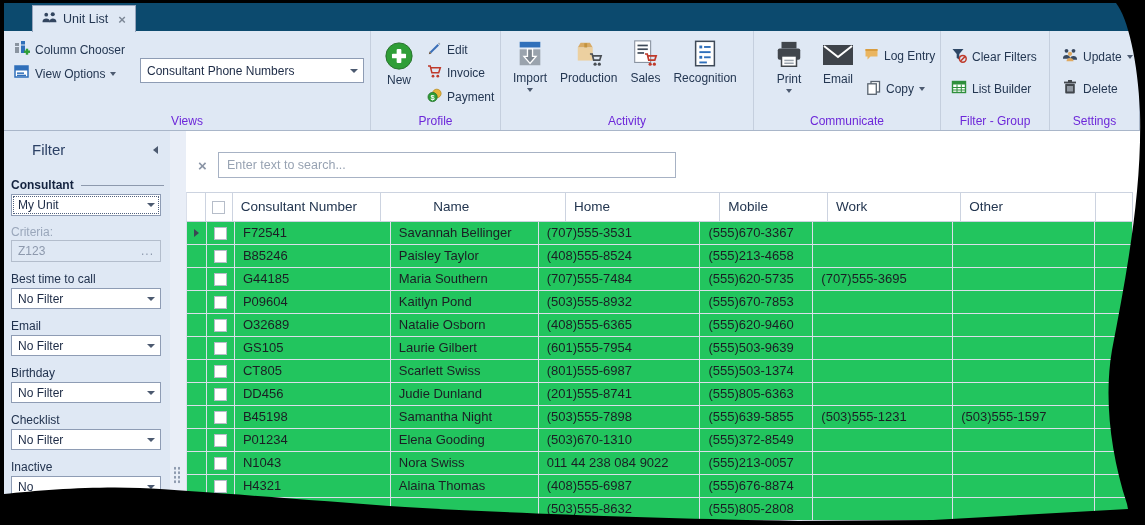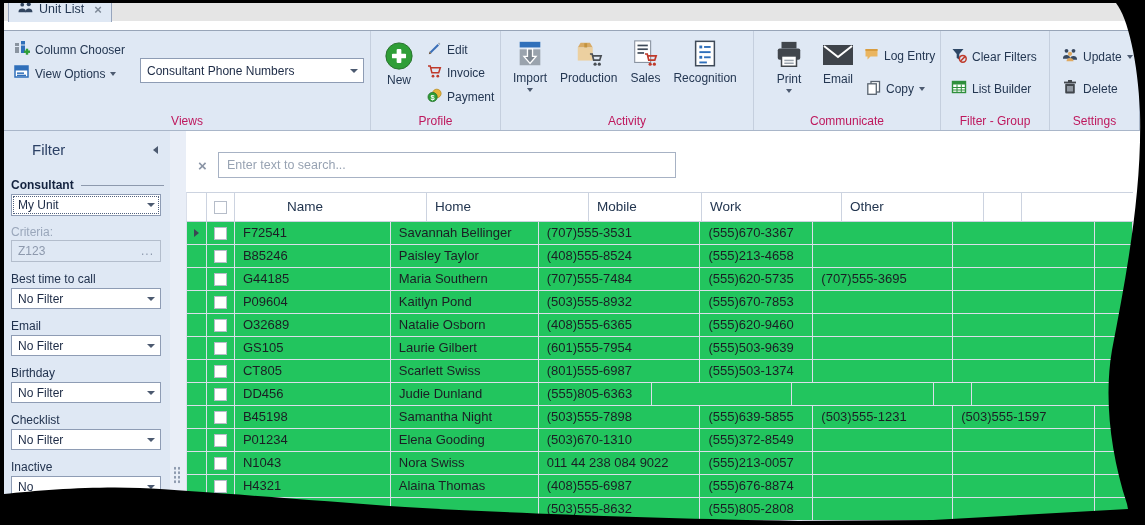--- a/index.html
+++ b/index.html
@@ -2,29 +2,29 @@
 <html><head>
 <meta charset="utf-8">
 <style>
   * { margin:0; padding:0; box-sizing:border-box; }
   html,body { background:#000; }
   body { font-family:"Liberation Sans", sans-serif; }
   .stage { position:relative; width:1145px; height:525px; background:#000; overflow:hidden; }
   .app { position:absolute; left:0; top:0; width:1145px; height:525px; background:#fff; }
 
   
-  .tabstrip { position:absolute; left:4px; top:3px; width:1136px; height:18px; background:#e5e5e5; display:flex; align-items:flex-end; overflow:visible; z-index:3; }
+  .tabstrip { position:absolute; left:4px; top:3px; width:1136px; height:28px; background:#0c4a6e; display:flex; align-items:flex-end; overflow:visible; z-index:3;padding-left:24px; }
   .tab { height:27px; position:relative; top:1px; border:1px solid #97a5bd; border-bottom:none; background:#dfe8f4; display:flex; align-items:center; gap:6px; padding:0 9px; margin-left:4px; font-size:12.5px; color:#243752; }
   .tab-close { color:#7d8897; font-size:13px; font-weight:bold; margin-left:4px; cursor:pointer; }
 
   
   .ribbon { position:absolute; left:4px; top:30px; width:1136px; height:101px; background:#dfe8f4; border-top:1px solid #98a5b8; border-bottom:1px solid #a9b6c9; border-right:1px solid #a9b6c9; display:flex; z-index:2; }
   .rgroup { position:relative; height:100%; border-right:1px solid #c5cfde; flex:0 0 auto; }
   .rgroup:last-child { border-right:none; flex:1 1 auto; }
-  .rgroup-label { position:absolute; bottom:2px; left:0; right:0; text-align:center; font-size:12px; color:#be185d; }
+  .rgroup-label { position:absolute; bottom:2px; left:0; right:0; text-align:center; font-size:12px; color:#6d28d9; }
   .small-btn { display:flex; align-items:center; gap:5px; font-size:12px; color:#243752; cursor:pointer; white-space:nowrap; }
   .big-btn { display:flex; flex-direction:column; align-items:center; font-size:12px; color:#243752; cursor:pointer; white-space:nowrap; }
   .big-btn .icon-slot { height:34px; display:flex; align-items:center; justify-content:center; }
   .arr { width:0; height:0; border-left:4px solid transparent; border-right:4px solid transparent; border-top:4px solid #4c5a70; display:inline-block; }
   .arr.sm { border-left-width:3px; border-right-width:3px; border-top-width:4px; }
   .combo { background:#fff; border:1px solid #8e9cb4; display:flex; align-items:center; padding-left:6px; font-size:12px; color:#1c2a45; cursor:pointer; }
   .combo .combo-text { flex:1; overflow:hidden; white-space:nowrap; }
   .combo .arr-box { width:18px; display:flex; justify-content:center; flex:0 0 auto; }
 
   
@@ -432,20 +432,21 @@
     <div class="grip"></div>
 
     <div class="grid-area">
       <span class="search-clear">×</span>
       <input class="search-input" type="text" placeholder="Enter text to search..." style="">
       <div class="grid-header">
           <div class="h-cell cell-center" style="width: 20px;"></div>
           <div class="h-cell cell-center" style="width: 28px;">
             <div class="cb"></div>
           </div>
+          <div class="h-cell" style="width: 156px;">Consultant Number</div>
           <div class="h-cell" style="width: 148px; margin-left: 44px;">Name</div>
           <div class="h-cell" style="width: 162px;">Home</div>
           <div class="h-cell" style="width: 113px;">Mobile</div>
           <div class="h-cell" style="width: 140px;">Work</div>
           <div class="h-cell" style="width: 142px;">Other</div>
           <div class="h-cell" style="width: 38px;"></div>
         </div>
       <div class="grid-body">
           <div class="grow">
             <div class="b-cell cell-center" style="width: 20px;">
@@ -540,20 +541,21 @@
             <div class="b-cell" style="width: 142px;"></div>
             <div class="b-cell" style="width: 38px;"></div>
           </div>
           <div class="grow">
             <div class="b-cell cell-center" style="width: 20px;"></div>
             <div class="b-cell cell-center" style="width: 28px;">
               <div class="cb"></div>
             </div>
             <div class="b-cell" style="width: 156px;">DD456</div>
             <div class="b-cell" style="width: 148px;">Judie Dunland</div>
+            <div class="b-cell" style="width: 162px;">(201)555-8741</div>
             <div class="b-cell" style="width: 113px;">(555)805-6363</div>
             <div class="b-cell" style="width: 140px;"></div>
             <div class="b-cell" style="width: 142px;"></div>
             <div class="b-cell" style="width: 38px;"></div>
           </div>
           <div class="grow">
             <div class="b-cell cell-center" style="width: 20px;"></div>
             <div class="b-cell cell-center" style="width: 28px;">
               <div class="cb"></div>
             </div>

